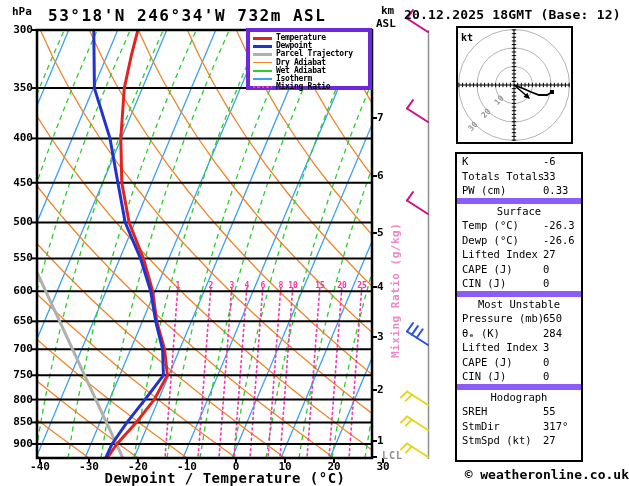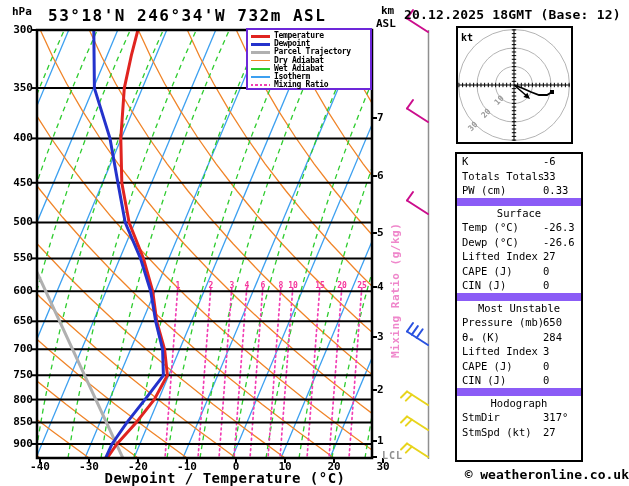--- a/index.html
+++ b/index.html
@@ -12,28 +12,28 @@
   .hpa{left:12px;top:5px;font-size:11px;font-weight:bold}
   .km{left:381px;top:4px;font-size:11px;font-weight:bold}
   .asl{left:376px;top:17px;font-size:11px;font-weight:bold}
   .plabel{position:absolute;left:2px;width:31px;text-align:right;font-size:11px;font-weight:bold}
   .klabel{position:absolute;left:377px;font-size:11px;font-weight:bold}
   .tlabel{position:absolute;top:460px;width:34px;text-align:center;font-size:11px;font-weight:bold}
   .xaxis-title{left:55px;top:470px;width:340px;text-align:center;font-size:14px;font-weight:bold;letter-spacing:0.5px;white-space:nowrap}
   .mixlabel{left:389px;top:358px;font-size:11px;font-weight:bold;letter-spacing:0.5px;color:#ef87cb;
             transform:rotate(-90deg);transform-origin:0 0;white-space:nowrap}
   .lcl{left:382px;top:450px;font-size:10px;font-weight:bold;color:#8f8f8f;letter-spacing:1px}
-  .legend{position:absolute;left:246px;top:28px;width:126px;height:62px;border:2px solid #6d28d9;
+  .legend{position:absolute;left:246px;top:28px;width:126px;height:62px;border:4px solid #6d28d9;
           background:#fff;box-sizing:border-box;padding:2px 0 0 3px}
   .lrow{display:flex;align-items:center;height:8.2px}
   .lsample{width:19px;margin-right:4px;flex:none}
   .llabel{font-size:8px;font-weight:bold;letter-spacing:-0.3px;white-space:nowrap;line-height:8px}
   .datatable{position:absolute;left:455px;top:152px;width:128px;height:310px;border:2px solid #000;
              background:#fff;box-sizing:border-box;font-size:10.5px}
-  .tsec{border-top:8px solid #8b5cf6}
+  .tsec{border-top:6px solid #8b5cf6}
   .tsec.first{border-top:none}
   .thead{text-align:center;height:14.5px;line-height:14.5px}
   .trow{position:relative;height:14.5px;line-height:14.5px;padding-left:5px;white-space:nowrap}
   .tval{position:absolute;left:86px;top:0}
   .footer{left:442px;top:467px;width:187px;text-align:right;font-size:13px;font-weight:bold;white-space:nowrap}
 </style>
 </head>
 <body>
 
 <div class="stage">
@@ -372,19 +372,20 @@
       <div class="tsec">
         <div class="thead">Most Unstable</div>
         <div class="trow"><span>Pressure (mb)</span><span class="tval">650</span></div>
         <div class="trow"><span>θₑ (K)</span><span class="tval">284</span></div>
         <div class="trow"><span>Lifted Index</span><span class="tval">3</span></div>
         <div class="trow"><span>CAPE (J)</span><span class="tval">0</span></div>
         <div class="trow"><span>CIN (J)</span><span class="tval">0</span></div>
       </div>
       <div class="tsec">
         <div class="thead">Hodograph</div>
+        <div class="trow"><span>SREH</span><span class="tval">55</span></div>
         <div class="trow"><span>StmDir</span><span class="tval">317°</span></div>
         <div class="trow"><span>StmSpd (kt)</span><span class="tval">27</span></div>
       </div>
     </div>
 
   <div class="abs footer">© weatheronline.co.uk</div>
 </div>
 
 </body></html>

